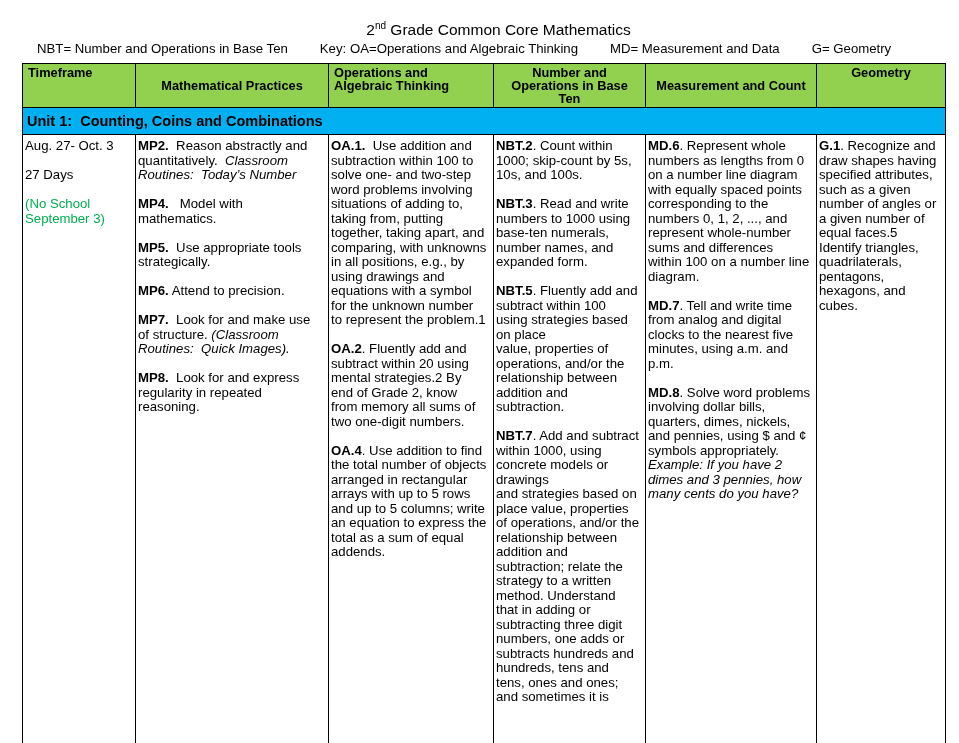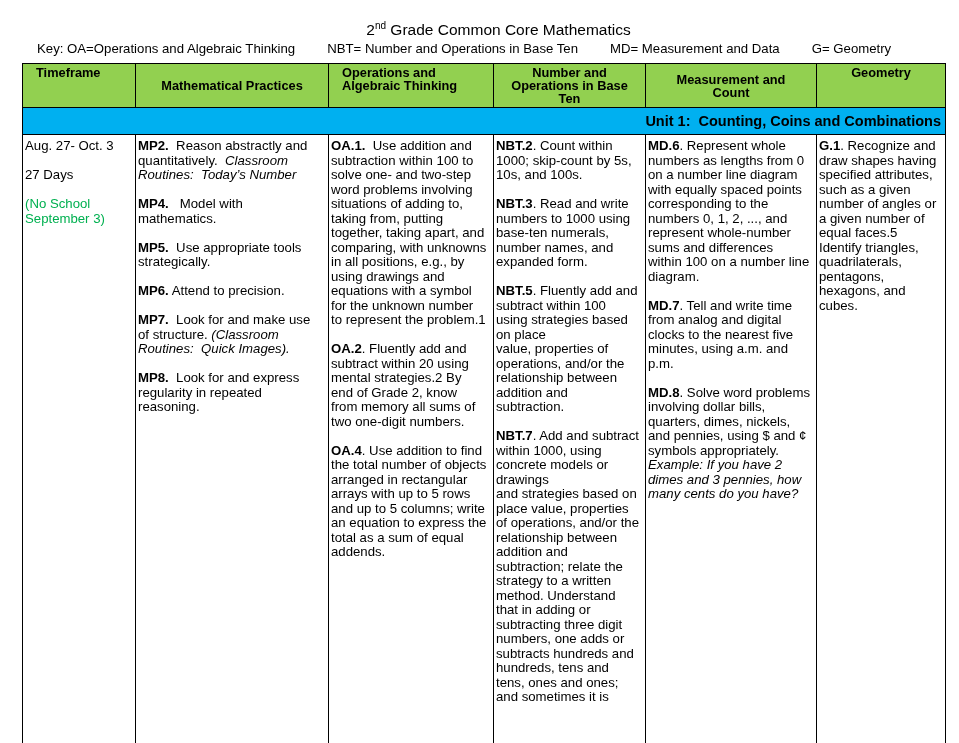--- a/index.html
+++ b/index.html
@@ -37,28 +37,28 @@
   col.c0 { width: 113px; }
   col.c1 { width: 193px; }
   col.c2 { width: 165px; }
   col.c3 { width: 152px; }
   col.c4 { width: 171px; }
   col.c5 { width: 129px; }
 
   th.col-header {
     background: #92D050; height: 26px;
     font-size: 12.8px; line-height: 13px; font-weight: bold;
-    padding: 2px 13px; vertical-align: middle; text-align: center;
+    padding: 2px 5px; vertical-align: middle; text-align: center;
   }
   th.align-left { text-align: left; }
   th.v-top { vertical-align: top; }
 
   td.unit-banner-cell {
     background: #00B0F0; height: 27px;
-    font-size: 14.5px; font-weight: bold; text-align: right;
+    font-size: 14.5px; font-weight: bold; text-align: left;
     vertical-align: middle; white-space: pre-wrap; padding: 1px 4px;
   }
 
   td.body-cell {
     height: 668px; vertical-align: top; padding: 4px 6px 0 2px;
     background: #ffffff;
   }
   .cell-content {
     height: 566px; overflow: hidden;
     font-size: 13.2px; line-height: 14.5px;
@@ -77,22 +77,22 @@
   .footer-center { position: absolute; left: 0; width: 100%; text-align: center; top: 0; }
 </style>
 </head>
 <body>
 
 <div class="page">
 
   <div class="doc-header">
     <div class="doc-title"><span>2</span><sup>nd</sup><span> Grade Common Core Mathematics</span></div>
     <div class="key-line">
+      <span>NBT= Number and Operations in Base Ten</span>
       <span>Key: OA=Operations and Algebraic Thinking</span>
-      <span>NBT= Number and Operations in Base Ten</span>
       <span>MD= Measurement and Data</span>
       <span>G= Geometry</span>
     </div>
   </div>
 
   <table class="curriculum-table">
     <colgroup>
       <col class="c0">
         <col class="c1">
         <col class="c2">

